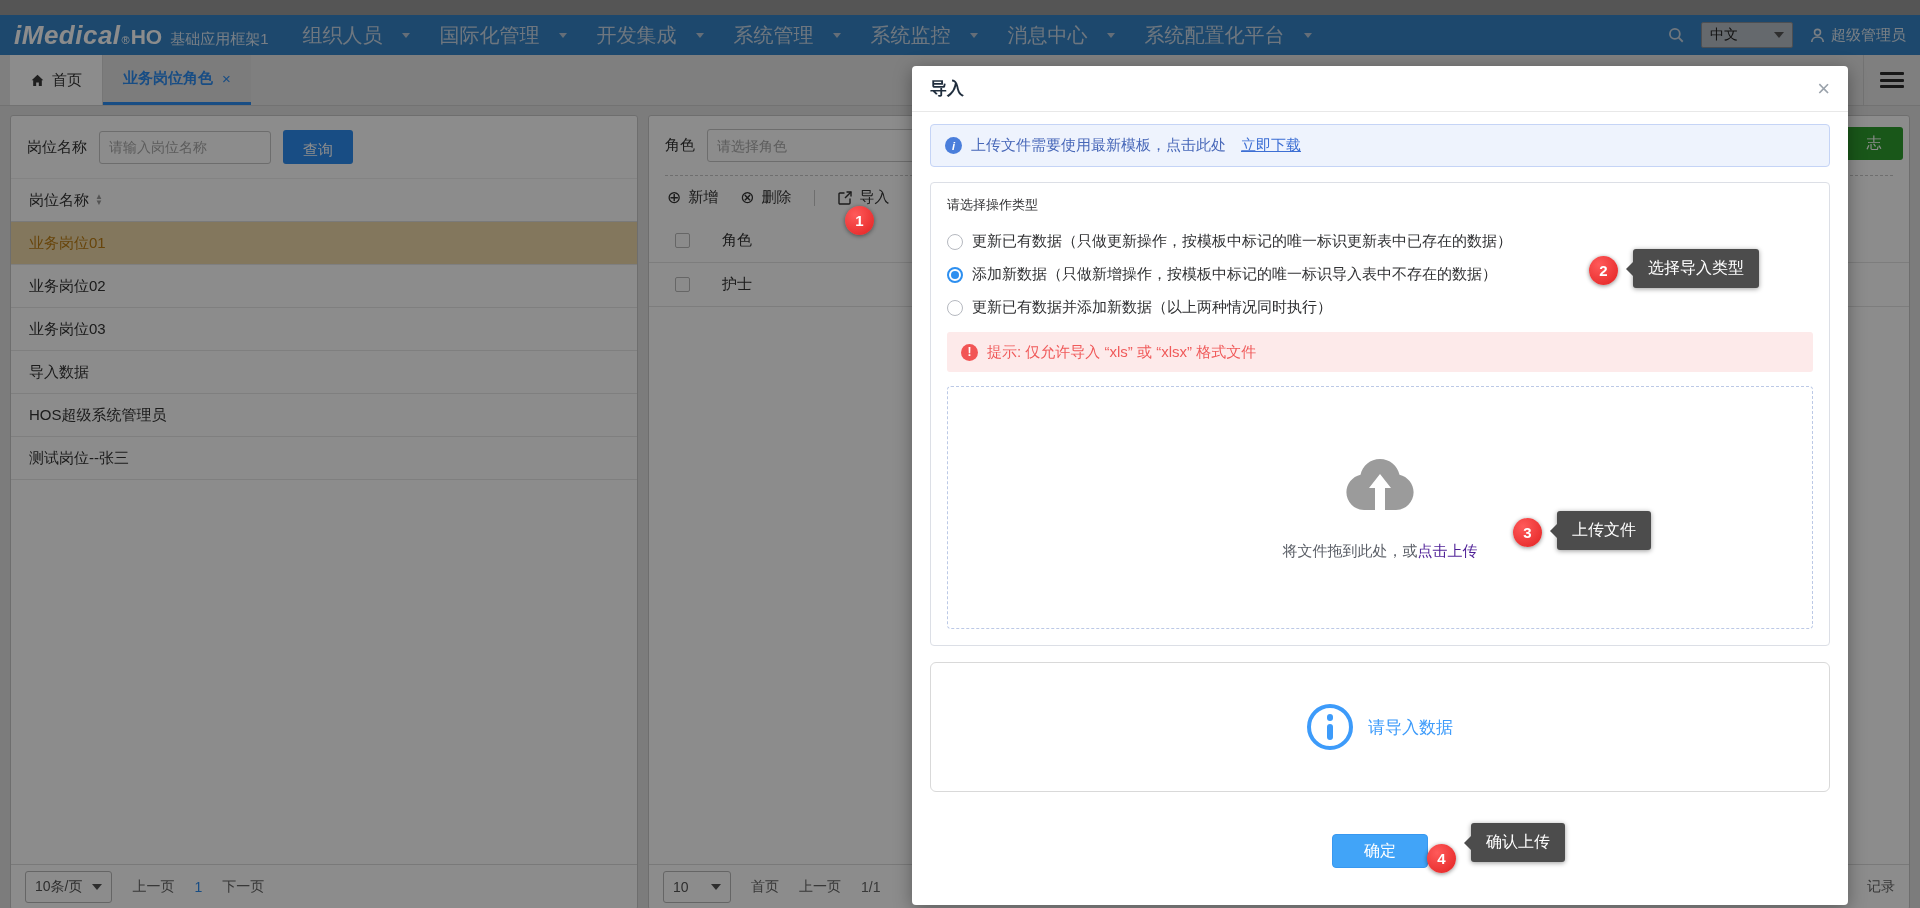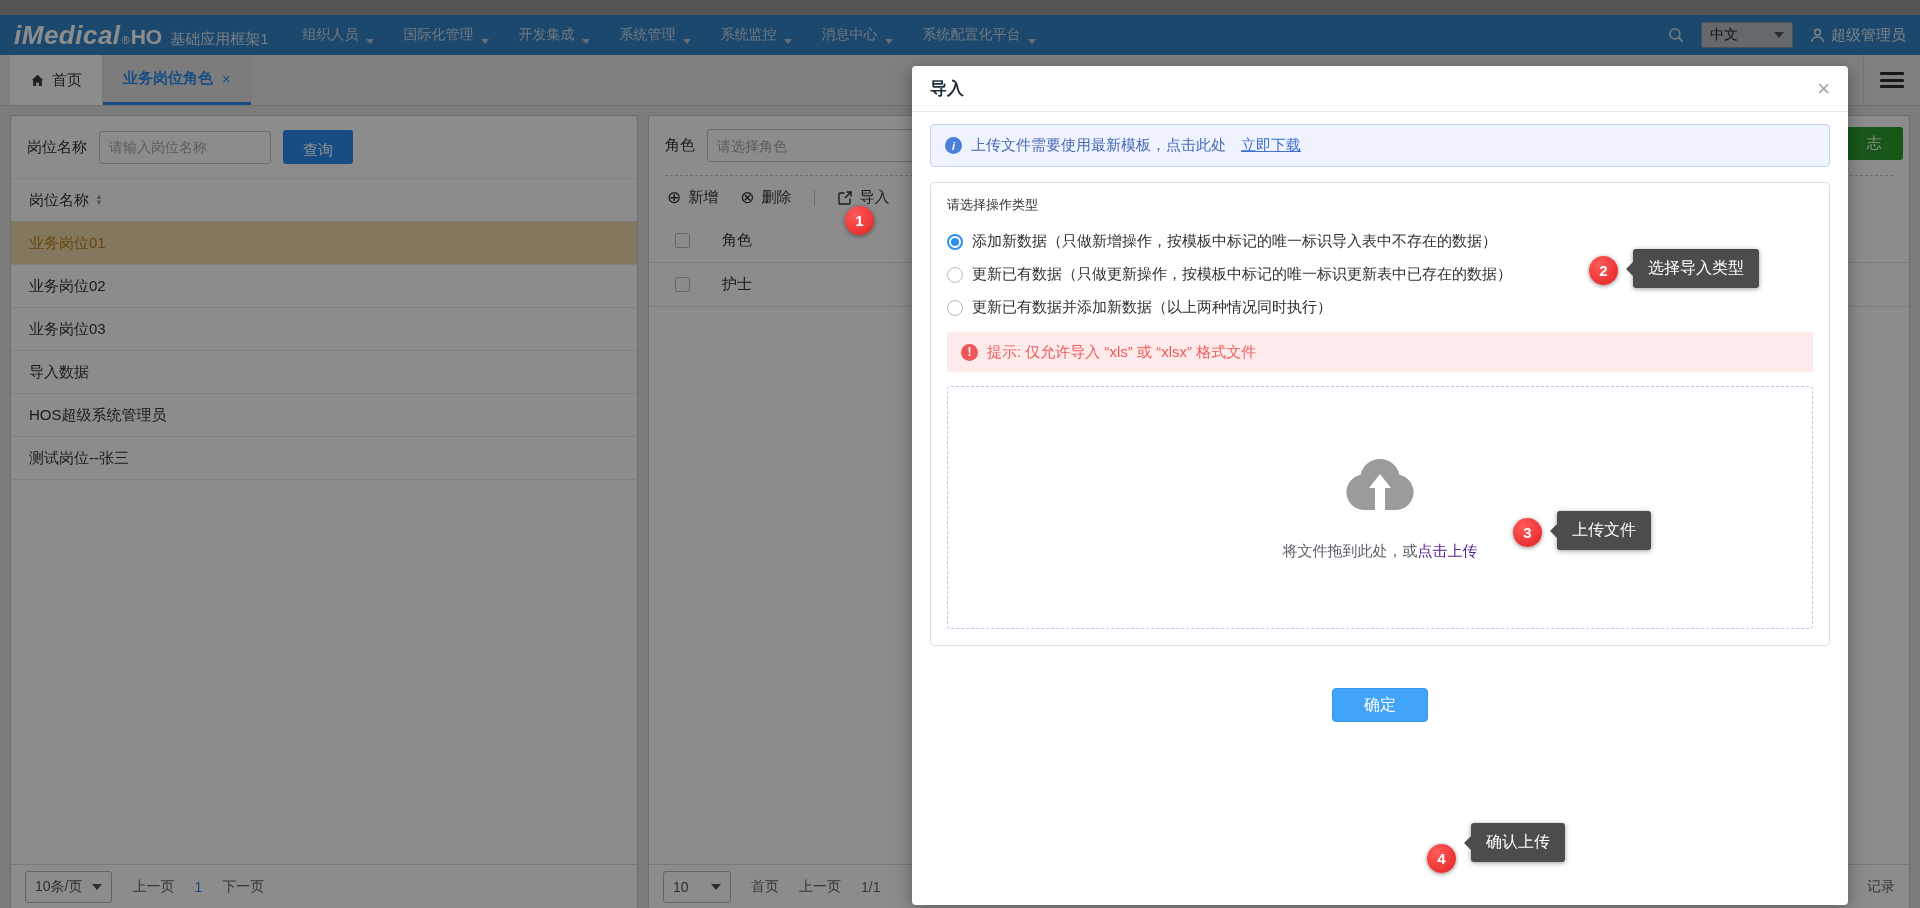--- a/index.html
+++ b/index.html
@@ -8,21 +8,21 @@
 
   
   .navbar { position:absolute; left:0; top:0; width:1920px; height:40px; background:#3584c7;
             display:flex; align-items:center; padding:0 14px; z-index:1; }
   .logo-group { display:flex; align-items:baseline; color:#fff; white-space:nowrap; }
   .brand { font-size:26px; font-weight:bold; font-style:italic; letter-spacing:0.5px; }
   .brand-reg { font-size:11px; vertical-align:super; margin:0 1px; }
   .brand-ho { font-size:21px; font-weight:bold; }
   .subtitle { font-size:15px; color:#d9e5f2; margin-left:8px; }
   .menus { display:flex; align-items:center; margin-left:34px; gap:30px; }
-  .menu-item { display:flex; align-items:flex-end; gap:7px; color:#c9d8e7; font-size:14px; cursor:pointer; white-space:nowrap; }
+  .menu-item { display:flex; align-items:center; gap:19px; color:#c9d8e7; font-size:20px; cursor:pointer; white-space:nowrap; }
   .caret-down { width:0; height:0; border-left:4px solid transparent; border-right:4px solid transparent; border-top:5px solid #b9c9da; }
   .nav-right { margin-left:auto; display:flex; align-items:center; gap:16px; }
   .lang-select { width:92px; height:26px; background:#b9bfc6; border:1px solid #8a9097; border-radius:2px;
                  display:flex; align-items:center; justify-content:space-between; padding:0 8px; color:#222; font-size:14px; }
   .lang-caret { width:0; height:0; border-left:5px solid transparent; border-right:5px solid transparent; border-top:6px solid #555; }
   .user { display:flex; align-items:center; gap:5px; color:#dde8f2; font-size:15px; }
 
   
   .tabbar { position:absolute; left:0; top:40px; width:1920px; height:51px; background:#e7e7e7; border-bottom:1px solid #cfcfcf; display:flex; align-items:stretch; }
   .tab { display:flex; align-items:center; gap:7px; padding:0 20px; font-size:15px; cursor:pointer; }
@@ -297,26 +297,26 @@
 
       <div class="banner">
         <span class="info-dot">i</span>
         <span>上传文件需要使用最新模板，点击此处</span>
         <span class="banner-link">立即下载</span>
       </div>
 
       <div class="options-box">
         <div class="op-title">请选择操作类型</div>
         <div class="radio-row">
+          <span class="radio"></span>
+          <span>更新已有数据（只做更新操作，按模板中标记的唯一标识更新表中已存在的数据）</span>
+        </div>
+        <div class="radio-row">
           <span class="radio checked"></span>
           <span>添加新数据（只做新增操作，按模板中标记的唯一标识导入表中不存在的数据）</span>
-        </div>
-        <div class="radio-row">
-          <span class="radio"></span>
-          <span>更新已有数据（只做更新操作，按模板中标记的唯一标识更新表中已存在的数据）</span>
         </div>
         <div class="radio-row">
           <span class="radio"></span>
           <span>更新已有数据并添加新数据（以上两种情况同时执行）</span>
         </div>
         <div class="hint">
           <span class="warn-dot">!</span>
           <span>提示: 仅允许导入 “xls” 或 “xlsx” 格式文件</span>
         </div>
         <div class="upload-zone">
@@ -325,20 +325,24 @@
               <path fill="#9b9b9b" d="M38 5c-9.6 0-17.6 6.7-19.5 15.7C10.4 22.6 4.4 29.8 4.4 38.3 4.4 48 12.3 56 22 56h32c9.7 0 17.6-8 17.6-17.7 0-8.5-6-15.7-14.1-17.6C55.6 11.7 47.6 5 38 5z"></path>
               <path fill="#fff" d="M38 20 49 34H43V56H33V34H27Z"></path>
             </svg>
           </span>
           <div class="upload-text">
             <span>将文件拖到此处，或</span><span class="upload-link">点击上传</span>
           </div>
         </div>
       </div>
 
+      <div class="result-box">
+        <span class="info-big"></span>
+        <span class="result-text">请导入数据</span>
+      </div>
 
       <div class="modal-footer">
         <button class="btn-confirm">确定</button>
       </div>
     </div>
   </div>
 
   <div class="badge" style="left:845px; top:191px;">1</div>
   <div class="badge" style="left:1589px; top:241px;">2</div>
   <div class="tooltip" style="left:1633px; top:234px;">选择导入类型</div>

